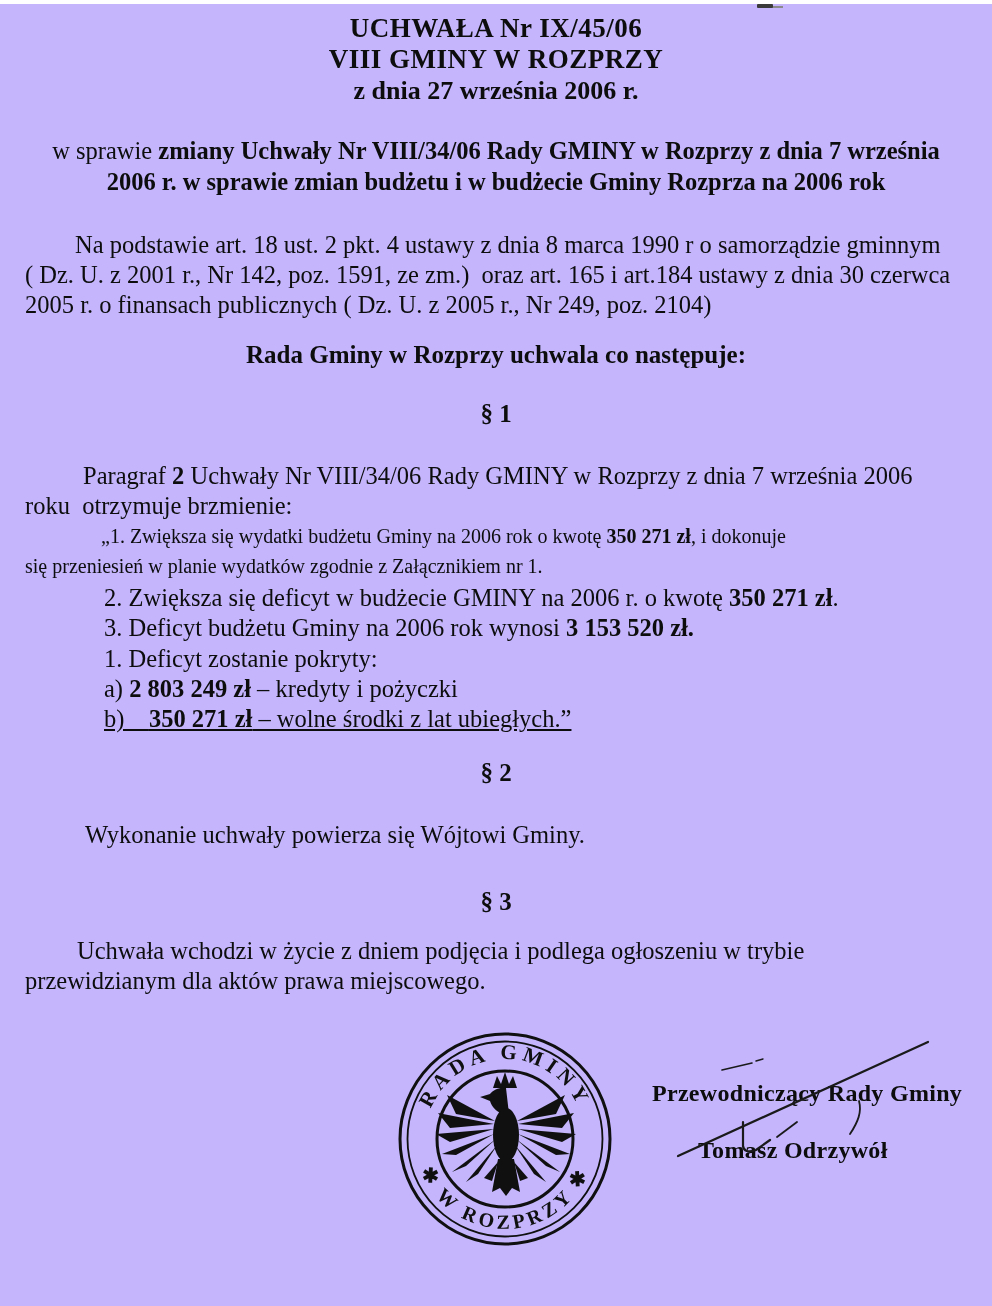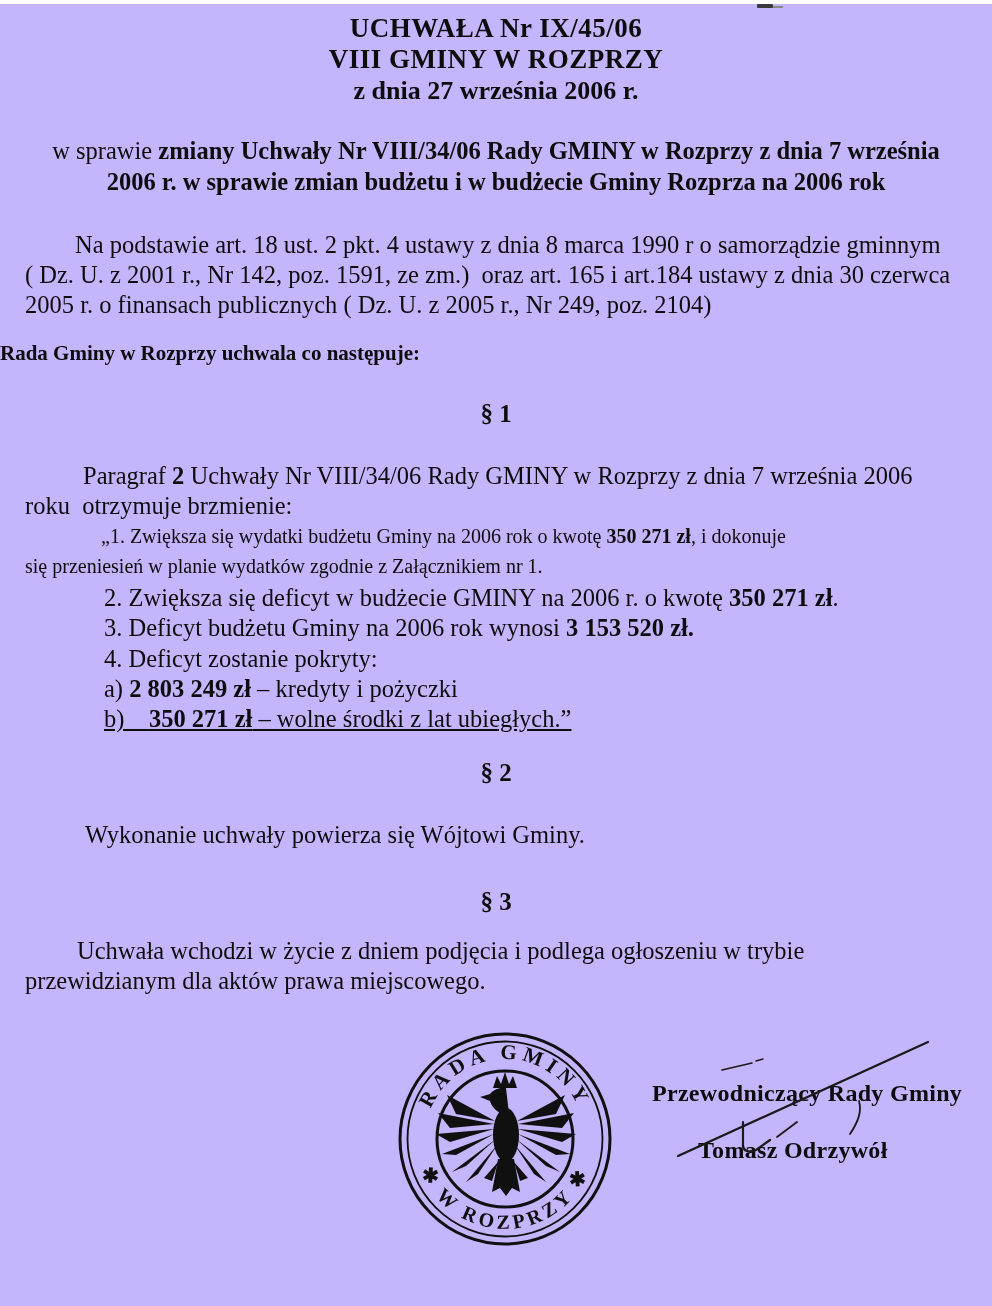--- a/index.html
+++ b/index.html
@@ -14,21 +14,21 @@
   }
   .page p{margin:0;position:absolute;white-space:pre-wrap;}
   .b{font-weight:bold;}
 
   .doc-header{position:absolute;top:9px;left:0;width:100%;text-align:center;line-height:31px;}
   .t1{font-size:27px;font-weight:bold;letter-spacing:0.5px;}
   .t2{font-size:26px;font-weight:bold;}
 
   .subject{top:131px;left:30px;width:932px;text-align:center;font-size:24.5px;line-height:31px;}
   .legal{top:226px;left:25px;width:950px;font-size:24.5px;line-height:30px;text-indent:50px;}
-  .intro{top:337px;left:0;width:100%;text-align:left;font-size:21px;font-weight:bold;}
+  .intro{top:337px;left:0;width:100%;text-align:center;font-size:25px;font-weight:bold;}
   .sec{left:0;width:100%;text-align:center;font-size:25px;font-weight:bold;}
   .s1{top:396px;}
   .s2{top:755px;}
   .s3{top:884px;}
 
   .par1{top:457px;left:25px;width:950px;font-size:24.5px;line-height:30px;text-indent:58px;}
   .item1{top:517px;left:25px;width:950px;font-size:20px;line-height:30px;text-indent:76px;}
   .li{left:104px;font-size:24.5px;line-height:30px;}
   .li2{top:579px;}
   .li3{top:609px;}
@@ -78,21 +78,21 @@
   <p class="par1"><span>Paragraf </span><span class="b">2</span><span> Uchwały Nr VIII/34/06 Rady GMINY w Rozprzy z dnia 7 września 2006
 roku  otrzymuje brzmienie:</span></p>
 
   <p class="item1"><span>„1. Zwiększa się wydatki budżetu Gminy na 2006 rok o kwotę </span><span class="b">350 271 zł</span><span>, i dokonuje
 się przeniesień w planie wydatków zgodnie z Załącznikiem nr 1.</span></p>
 
   <p class="li li2"><span>2. Zwiększa się deficyt w budżecie GMINY na 2006 r. o kwotę </span><span class="b">350 271 zł</span><span>.</span></p>
 
   <p class="li li3"><span>3. Deficyt budżetu Gminy na 2006 rok wynosi </span><span class="b">3 153 520 zł.</span></p>
 
-  <p class="li li4">4. Deficyt zostanie pokryty:</p>
+  <p class="li li4">1. Deficyt zostanie pokryty:</p>
 
   <p class="li li4a"><span>a) </span><span class="b">2 803 249 zł</span><span> – kredyty i pożyczki</span></p>
 
   <p class="li li4b"><span>b)    </span><span class="b">350 271 zł</span><span> – wolne środki z lat ubiegłych.”</span></p>
 
   <p class="sec s2">§ 2</p>
 
   <p class="wyk">Wykonanie uchwały powierza się Wójtowi Gminy.</p>
 
   <p class="sec s3">§ 3</p>

